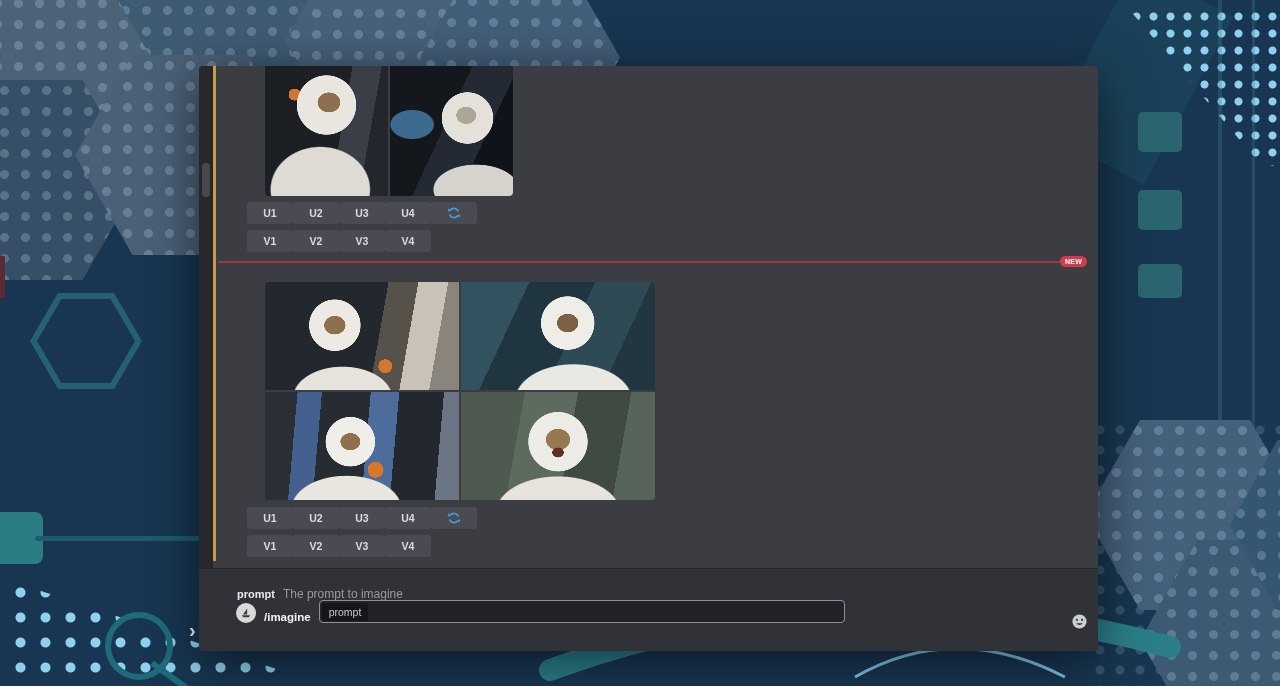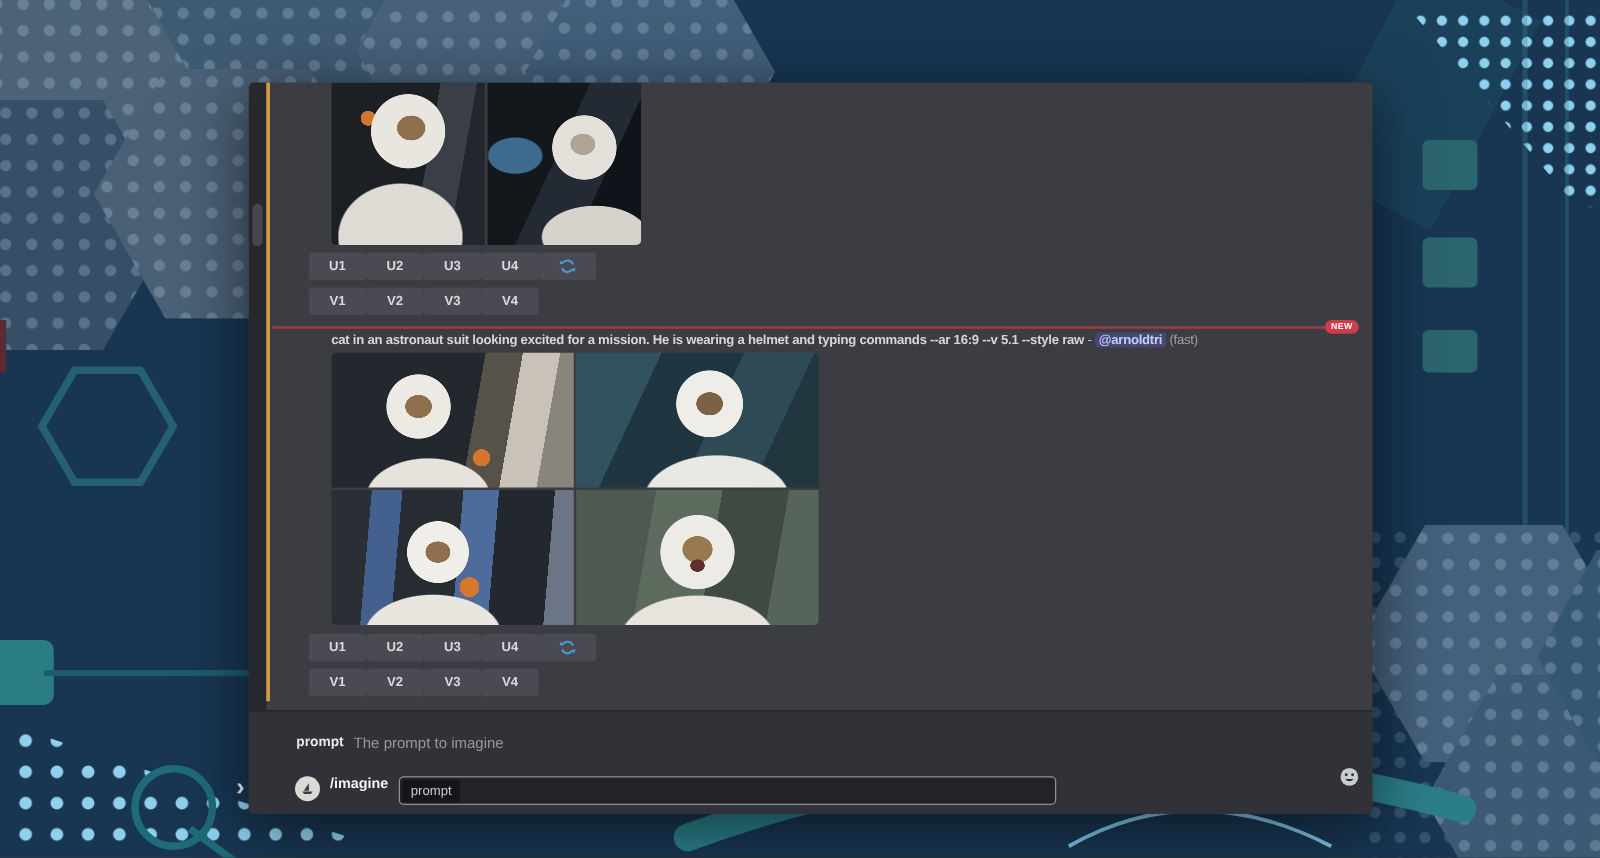--- a/index.html
+++ b/index.html
@@ -79,21 +79,21 @@
 
   .msgtext{left:66px;top:200px;width:830px;white-space:nowrap;font-size:10.5px;letter-spacing:-0.2px;
            color:#d6d7d9;font-weight:bold;}
   .mention{color:#c7ccfa;background:rgba(88,101,242,.28);border-radius:3px;padding:0 3px;cursor:pointer;}
   .mode{color:#9fa1a6;font-weight:normal;}
 
   .botband{left:0;top:502px;width:899px;height:83px;background:#313237;border-top:1px solid rgba(0,0,0,.25);}
   .popuprow{left:38px;top:18px;height:14px;display:flex;align-items:center;gap:8px;}
   .popt{color:#e8e9ea;font-size:11px;font-weight:bold;}
   .pdesc{color:#96989d;font-size:12px;text-align:right;}
-  .inputrow{left:37px;top:52px;height:24px;display:flex;align-items:flex-start;gap:8px;}
+  .inputrow{left:37px;top:30px;height:24px;display:flex;align-items:flex-end;gap:8px;}
   .avatar{width:20px;height:20px;border-radius:50%;background:#d9d9d6;display:flex;align-items:center;justify-content:center;}
   .cmd{color:#f2f3f5;font-size:11.5px;font-weight:bold;}
   .optbox{width:524px;height:21px;background:#222327;border:1px solid #8d9197;border-radius:4px;
           display:flex;align-items:center;overflow:hidden;}
   .optchip{background:#151619;color:#c8c9cb;font-size:10.5px;padding:3px 7px;margin-left:2px;border-radius:2px;}
   .optval{color:#d8d9db;font-size:10.5px;letter-spacing:-0.2px;margin-left:9px;white-space:nowrap;}
   .emojibtn{left:872px;top:44px;width:17px;height:17px;background:none;border:none;padding:0;cursor:pointer;}
 
   .chev{left:189px;top:620px;color:#c3c5c8;font-size:20px;font-weight:bold;z-index:6;cursor:pointer;line-height:1;}
 </style>
@@ -162,24 +162,20 @@
   <div class="btnrow" style="top:164px;">
     <button class="mjbtn">V1</button>
     <button class="mjbtn">V2</button>
     <button class="mjbtn">V3</button>
     <button class="mjbtn">V4</button>
   </div>
 
   <div class="abs divline"></div>
   <div class="abs newbadge">NEW</div>
 
-  <div class="abs msgtext">
-    <span>cat in an astronaut suit looking excited for a mission. He is wearing a helmet and typing commands --ar 16:9 --v 5.1 --style raw</span><span style="font-weight:normal;color:#c6c7ca;"> - </span><span class="mention">@arnoldtri</span>
-    <span class="mode">(fast)</span>
-  </div>
 
   <div class="abs grid2">
     <div class="c-tl"></div>
     <div class="c-tr"></div>
     <div class="c-bl"></div>
     <div class="c-br"></div>
   </div>
 
   <div class="btnrow" style="top:441px;">
     <button class="mjbtn">U1</button>

